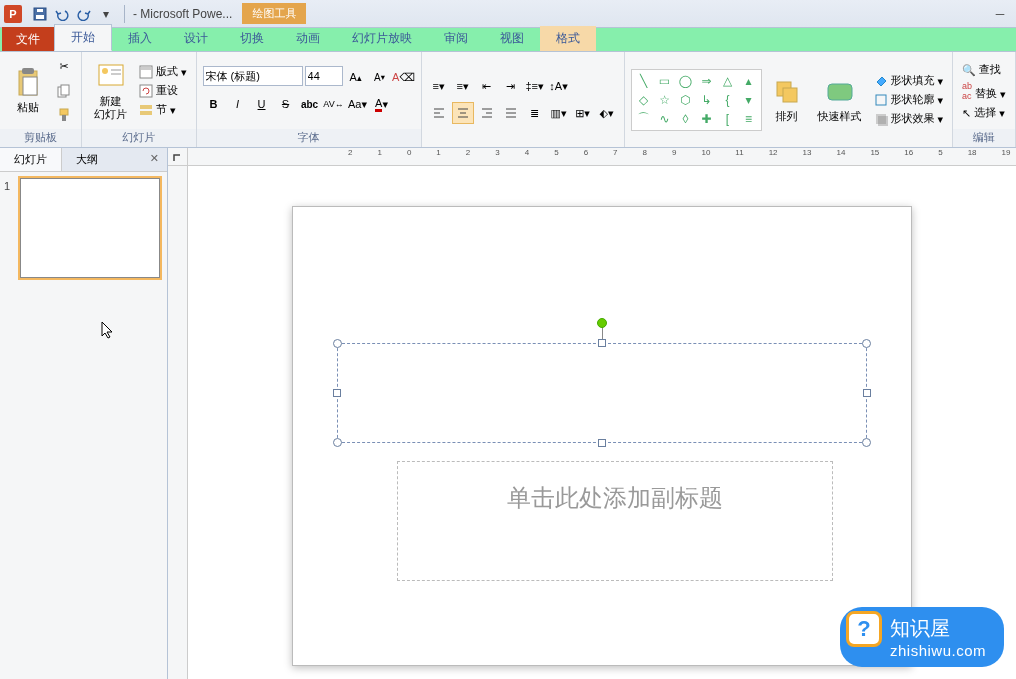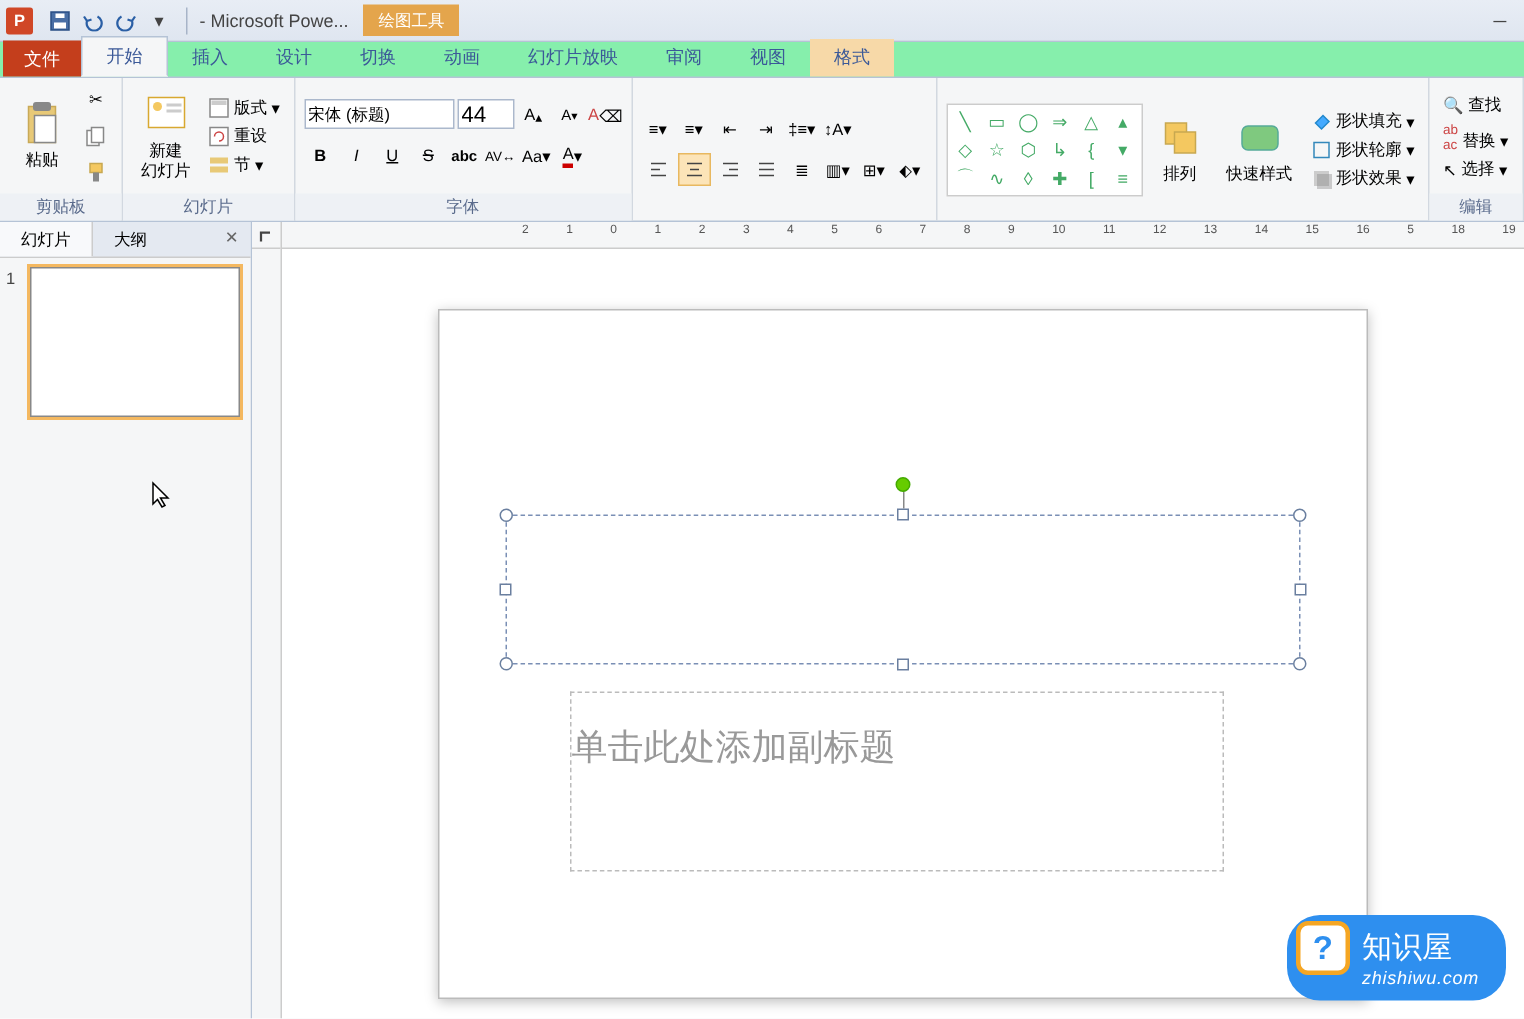--- a/index.html
+++ b/index.html
@@ -31,21 +31,21 @@
     .big-btn { display: flex; flex-direction: column; align-items: center; justify-content: center; gap: 2px; padding: 2px 6px; cursor: pointer; min-width: 40px;}
     .big-btn .icon { width: 32px; height: 32px; display: flex; align-items: center; justify-content: center; }
     .big-btn .lbl { font-size: 11px; text-align:center; line-height:1.1;}
     
     .col { display: flex; flex-direction: column; gap: 2px; justify-content:center;}
     .row { display:flex; gap:2px; align-items:flex-start;}
     .small-btn { width: 22px; height: 22px; display: flex; align-items: center; justify-content: center; cursor: pointer; border:1px solid transparent;}
     .small-label-btn { display:flex; align-items:flex-end; gap:3px; padding:1px 3px; cursor:pointer; font-size:11px;}
     
     .font-select { width: 100px; height: 20px; border: 1px solid #abb8cc; font-size: 11px; padding: 0 2px; background:#fff;}
-    .size-select { width: 38px; height: 20px; border: 1px solid #abb8cc; font-size: 15px; padding: 0 2px; background:#fff;}
+    .size-select { width: 38px; height: 20px; border: 1px solid #abb8cc; font-size: 11px; padding: 0 2px; background:#fff;}
     
     .shapes-gallery { display: grid; grid-template-columns: repeat(6, 20px); grid-template-rows: repeat(3, 18px); gap: 1px; border: 1px solid #ccc; padding: 2px; background:#fff;}
     .shape-cell { display:flex; align-items:center; justify-content:center; font-size:12px; color:#4a6; cursor:pointer;}
     
     
     .doc-area { display: flex; height: calc(100vh - 148px); background: #e9edf3; }
     
     
     .slides-panel { width: 168px; background: #f5f6f7; border-right: 1px solid #b5c3d6; display:flex; flex-direction:column;}
     .panel-tabs { height: 24px; display: flex; background: #e4e9f1; font-size: 11px; border-bottom:1px solid #ccc;}
@@ -71,30 +71,30 @@
     
     .title-box { position:absolute; left:44px; top:136px; width:530px; height:100px; border:1.5px dashed #7a8fb5;}
     .handle { position:absolute; width:9px; height:9px; background:#fff; border:1px solid #6a7f9f; border-radius:50%;}
     .handle.sq { border-radius:0; width:8px; height:8px;}
     .h-tl{top:-5px;left:-5px;} .h-tr{top:-5px;right:-5px;} .h-bl{bottom:-5px;left:-5px;} .h-br{bottom:-5px;right:-5px;}
     .h-tm{top:-5px;left:calc(50% - 4px);} .h-bm{bottom:-5px;left:calc(50% - 4px);}
     .h-ml{top:calc(50% - 4px);left:-5px;} .h-mr{top:calc(50% - 4px);right:-5px;}
     .rotate-handle{position:absolute; top:-26px; left:calc(50% - 5px); width:10px;height:10px; background:#6c0; border:1px solid #4a0; border-radius:50%;}
     .rotate-line{position:absolute; top:-18px; left:calc(50% - 0.5px); width:1px; height:14px; background:#888;}
     
-    .subtitle-box { position:absolute; left:87px; top:254px; width:436px; height:120px; border:1px dashed #bbb; display:flex; align-items:flex-start; justify-content:flex-start; padding-top:20px;}
+    .subtitle-box { position:absolute; left:104px; top:254px; width:436px; height:120px; border:1px dashed #bbb; display:flex; align-items:flex-start; justify-content:center; padding-top:20px;}
     .subtitle-box span { color:#999; font-size:24px; font-family:"SimSun";}
     
     
     .cursor { position:absolute; left:100px; top:320px; font-size:16px; color:#000; pointer-events:none;}
     
     
     .watermark { position:fixed; right:12px; bottom:12px; background:#2e8fef; color:#fff; padding:8px 18px 8px 50px; border-radius:22px; font-size:20px; font-weight:500; display:flex; align-items:center;}
     .watermark .q{position:absolute; left:6px; top:4px; width:36px; height:36px; background:#fff; border:3px solid #f5a623; border-radius:8px; display:flex; align-items:center; justify-content:center; color:#2e8fef; font-size:22px; font-weight:bold;}
-    .watermark small{font-size:12px; display:block; letter-spacing:0.5px;font-style:italic;}
+    .watermark small{font-size:15px; display:block; letter-spacing:0.5px;}
     
     svg { display:block;}
   </style>
 </head>
 <body>
 
 <div class="title-bar">
   <div class="p-icon">P</div>
   <div class="qat">
     <div class="qat-btn">

